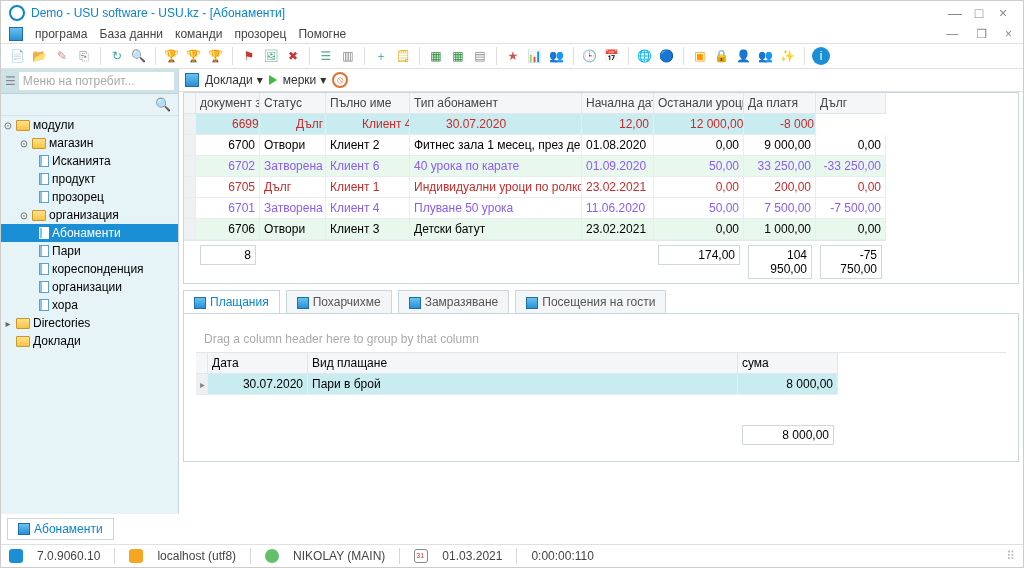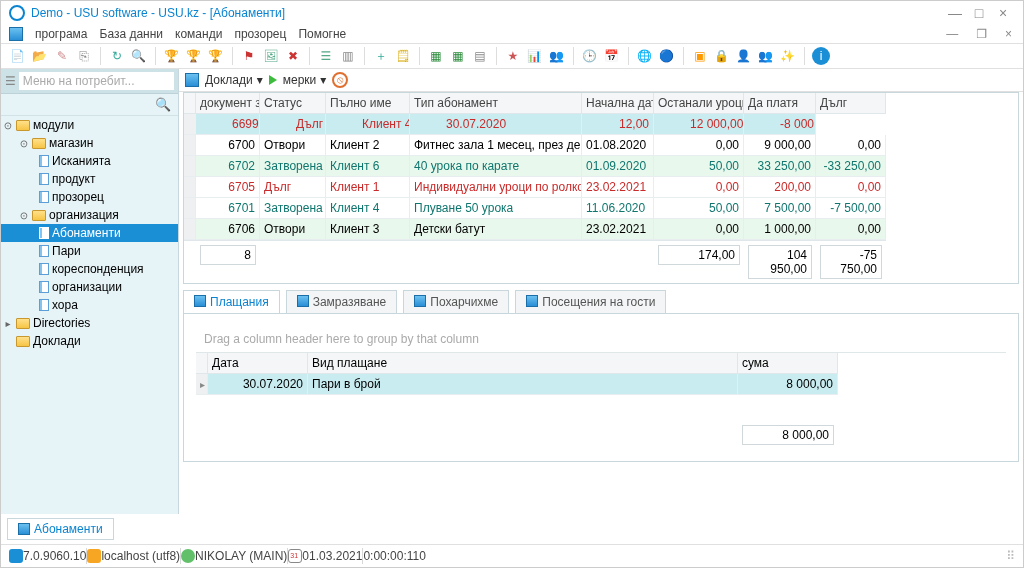--- a/index.html
+++ b/index.html
@@ -36,45 +36,45 @@
 .contentbar .book { width: 14px; height: 14px; background: linear-gradient(#6bc1f0,#2a8fd6); border: 1px solid #1b6fa8; }
 .contentbar .drop { color: #333; display: flex; align-items: center; gap: 4px; }
 .contentbar .play { width: 0; height: 0; border-left: 8px solid #3cbb3c; border-top: 5px solid transparent; border-bottom: 5px solid transparent; }
 .contentbar .rnd { width: 16px; height: 16px; border-radius: 50%; border: 2px solid #e07030; display: flex; align-items: center; justify-content: center; color: #e07030; font-size: 10px; }
 .grid { border: 1px solid #c7d7dc; margin: 0 4px; }
 .gridhead, .gridrow, .gridfoot { display: grid; grid-template-columns: 12px 64px 66px 84px 172px 72px 90px 72px 70px; }
 .gridhead > div { background: #f4f6f7; border-right: 1px solid #dfe7ea; border-bottom: 1px solid #dfe7ea; padding: 3px 4px; white-space: nowrap; overflow: hidden; color: #444; }
 .gridrow > div { border-right: 1px solid #e8eef0; border-bottom: 1px solid #e8eef0; padding: 3px 4px; white-space: nowrap; overflow: hidden; }
 .gridrow.sel > div { background: #c9ecf0; padding-left: 36px; }
 .gridrow.alt > div { background: #e9f8ec; }
-.gridrow.fade > div { color: #0f766e; }
+.gridrow.fade > div { color: #8b5cf6; }
 .gridrow > div.rowh { background: #eef0f1 !important; text-align: center; color: #888; }
 .gridrow.sel > div.rowh::before { content: "▸"; font-size: 10px; }
 .red { color: #c92a2a; }
 .num { text-align: right; }
 .gridfoot > div { padding: 4px; border-top: 1px solid #dfe7ea; }
 .gridfoot .box { border: 1px solid #d0d8db; padding: 2px 4px; text-align: right; background: #fff; }
 .subtabs { display: flex; gap: 6px; padding: 6px 4px 0; }
-.subtab { display: flex; align-items: flex-start; gap: 4px; padding: 4px 10px; border: 1px solid #c7d7dc; border-bottom: none; background: #f3f5f6; color: #555; }
+.subtab { display: flex; align-items: flex-end; gap: 4px; padding: 4px 10px; border: 1px solid #c7d7dc; border-bottom: none; background: #f3f5f6; color: #555; }
 .subtab .book { width: 12px; height: 12px; background: linear-gradient(#6bc1f0,#2a8fd6); border: 1px solid #1b6fa8; }
 .subtab.active { background: #fff; color: #0a84d0; }
 .subpanel { border: 1px solid #c7d7dc; margin: 0 4px; padding: 12px; }
 .ghint { color: #aaa; padding: 6px 8px; border-bottom: 1px solid #e0e7e9; }
 .grid2head, .grid2row, .grid2foot { display: grid; grid-template-columns: 12px 100px 430px 100px; }
 .grid2head > div { background: #f4f6f7; border-right: 1px solid #dfe7ea; border-bottom: 1px solid #dfe7ea; padding: 3px 4px; }
 .grid2row > div { border-right: 1px solid #e8eef0; border-bottom: 1px solid #e8eef0; padding: 3px 4px; }
 .grid2row.sel > div { background: #c9ecf0; }
 .grid2row > div.rowh { background: #eef0f1 !important; text-align: center; color: #888; }
 .grid2row.sel > div.rowh::before { content: "▸"; font-size: 10px; }
 .grid2foot > div { padding: 4px; }
 .grid2foot .box { border: 1px solid #d0d8db; padding: 2px 4px; text-align: right; background: #fff; }
 .bottomtabs { display: flex; padding: 4px 6px; }
 .btab { display: flex; align-items: center; gap: 4px; padding: 3px 10px; border: 1px solid #c7d7dc; background: #fff; color: #0a84d0; }
 .btab .book { width: 12px; height: 12px; background: linear-gradient(#6bc1f0,#2a8fd6); border: 1px solid #1b6fa8; }
-.status { display: flex; align-items: center; padding: 3px 8px; border-top: 1px solid #e0e0e0; color: #444; }
+.status { display: flex; align-items: center; gap: 14px; padding: 3px 8px; border-top: 1px solid #e0e0e0; color: #444; }
 .ssep { width: 1px; height: 16px; background: #d8d8d8; }
 .status .ic { width: 14px; height: 14px; border-radius: 3px; display: inline-block; }
 .status .blue { background: #1b8fd6; }
 .status .orng { background: #f6a623; }
 .status .grn { background: #63c06a; border-radius: 50%; }
 .status .cal { background: #fff; border: 1px solid #888; position: relative; }
 .status .cal::before { content: "31"; position: absolute; font-size: 7px; left: 1px; top: 2px; color: #c33; }
 </style>
 </head>
 <body>
@@ -331,25 +331,25 @@
       </div>
     </div>
 
     <div class="subtabs">
       <div class="subtab active">
           <span class="book"></span>
           <span>Плащания</span>
         </div>
       <div class="subtab">
           <span class="book"></span>
-          <span>Замразяване</span>
+          <span>Похарчихме</span>
         </div>
       <div class="subtab">
           <span class="book"></span>
-          <span>Похарчихме</span>
+          <span>Замразяване</span>
         </div>
       <div class="subtab">
           <span class="book"></span>
           <span>Посещения на гости</span>
         </div>
     </div>
     <div class="subpanel">
       <div class="ghint">Drag a column header here to group by that column</div>
       <div class="grid2head">
         <div></div>

